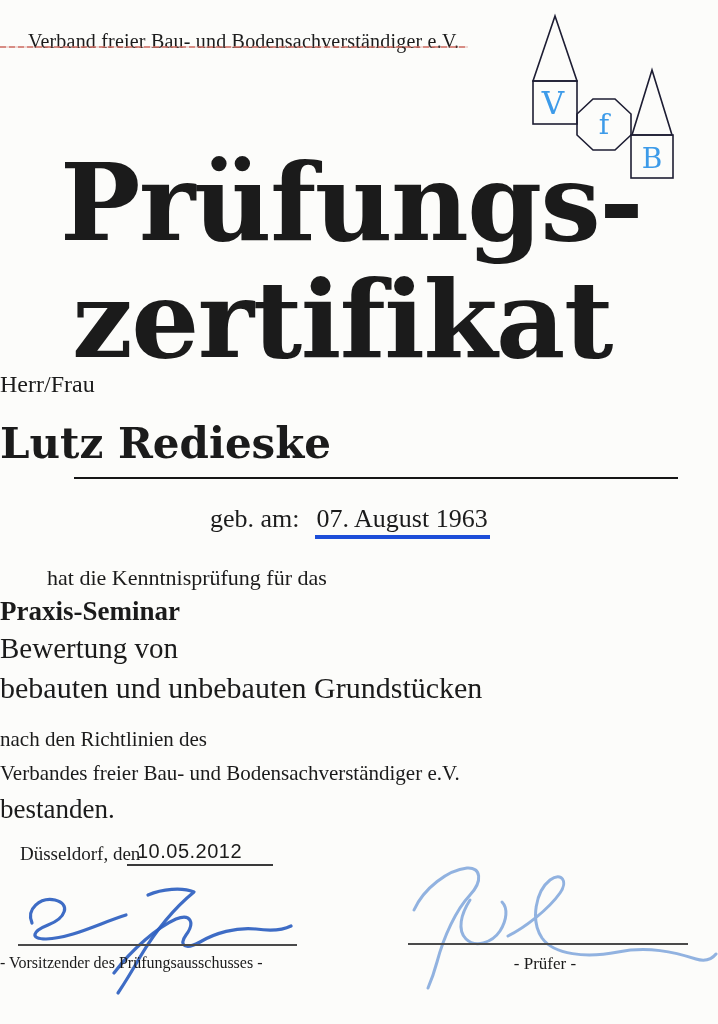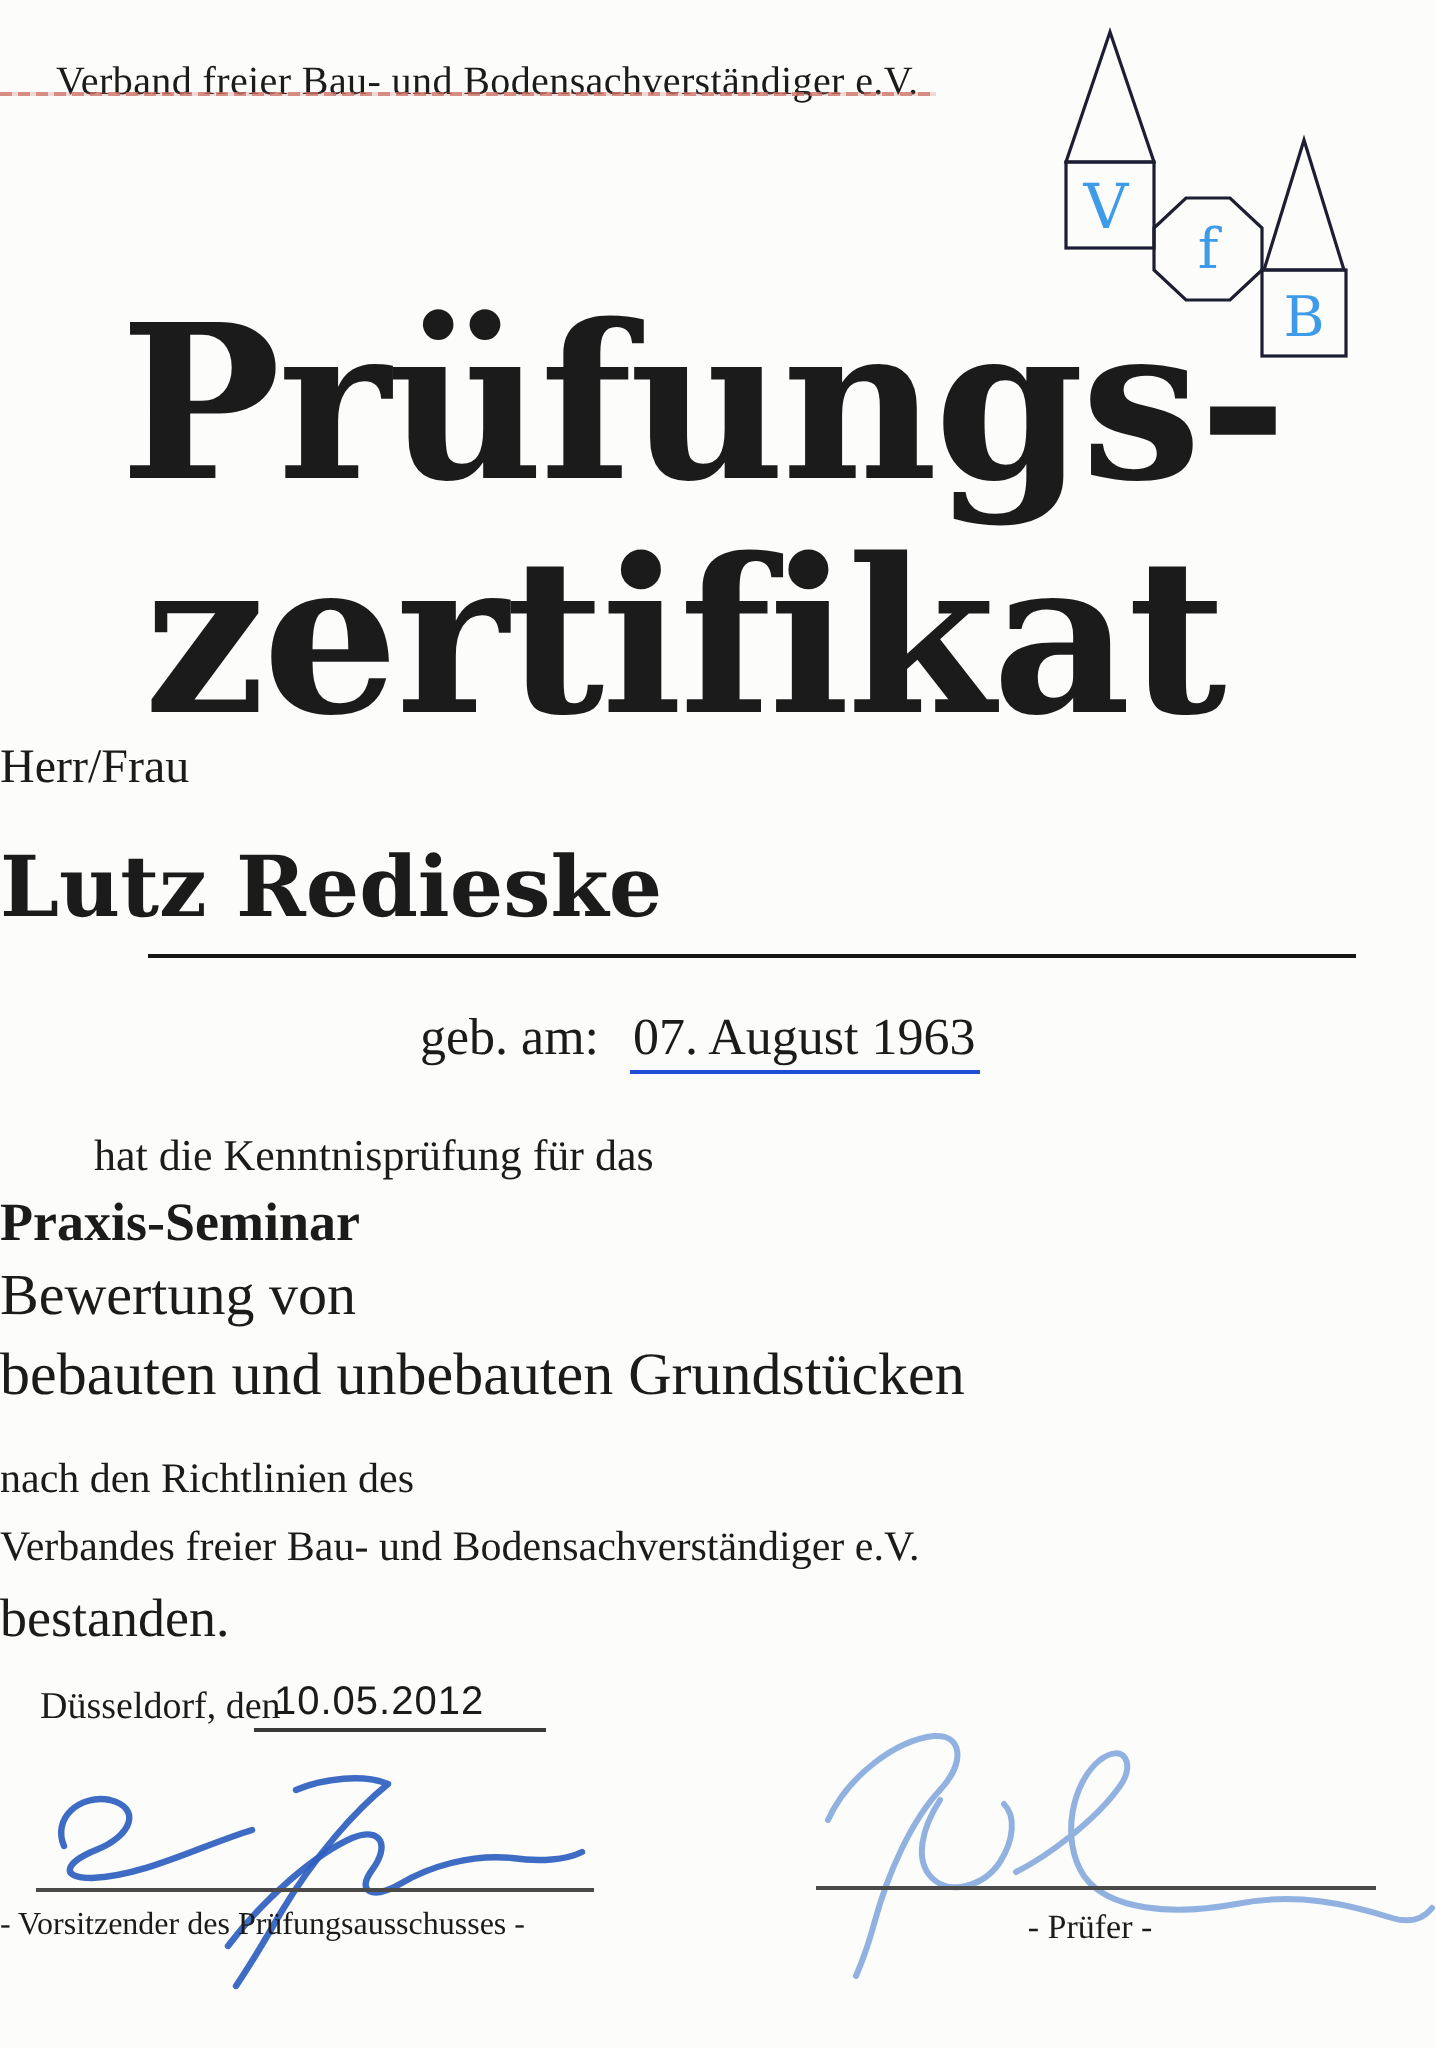--- a/index.html
+++ b/index.html
@@ -30,21 +30,21 @@
     font-size:107px;line-height:1;letter-spacing:-1.5px;white-space:nowrap;
   }
   .title-l1{left:60px;top:149px;}
   .title-l2{left:72px;top:266px;}
 
   .salutation{top:371px;font-size:24px;}
   .name{top:419px;font-family:"DejaVu Serif",serif;font-weight:700;font-size:42px;white-space:nowrap;}
   .name-rule{left:74px;top:477px;width:604px;height:2px;background:#161616;}
 
   .birth-row{left:210px;top:504px;display:flex;align-items:baseline;gap:15px;font-size:26px;}
-  .birth-date{border-bottom:2px solid #1d4ed8;padding:0 2px 1px 2px;}
+  .birth-date{border-bottom:4px solid #1d4ed8;padding:0 2px 1px 2px;}
 
   .intro{top:565px;font-size:22px;margin-left:47px;}
   .praxis{top:596px;font-size:27px;font-weight:700;}
   .subject1{top:632px;font-size:29px;}
   .subject2{top:671px;font-size:30px;}
   .nach{top:727px;font-size:21px;}
   .verbandes{top:761px;font-size:21px;}
   .bestanden{top:794px;font-size:27px;}
 
   .place{left:20px;top:843px;font-size:19px;}

